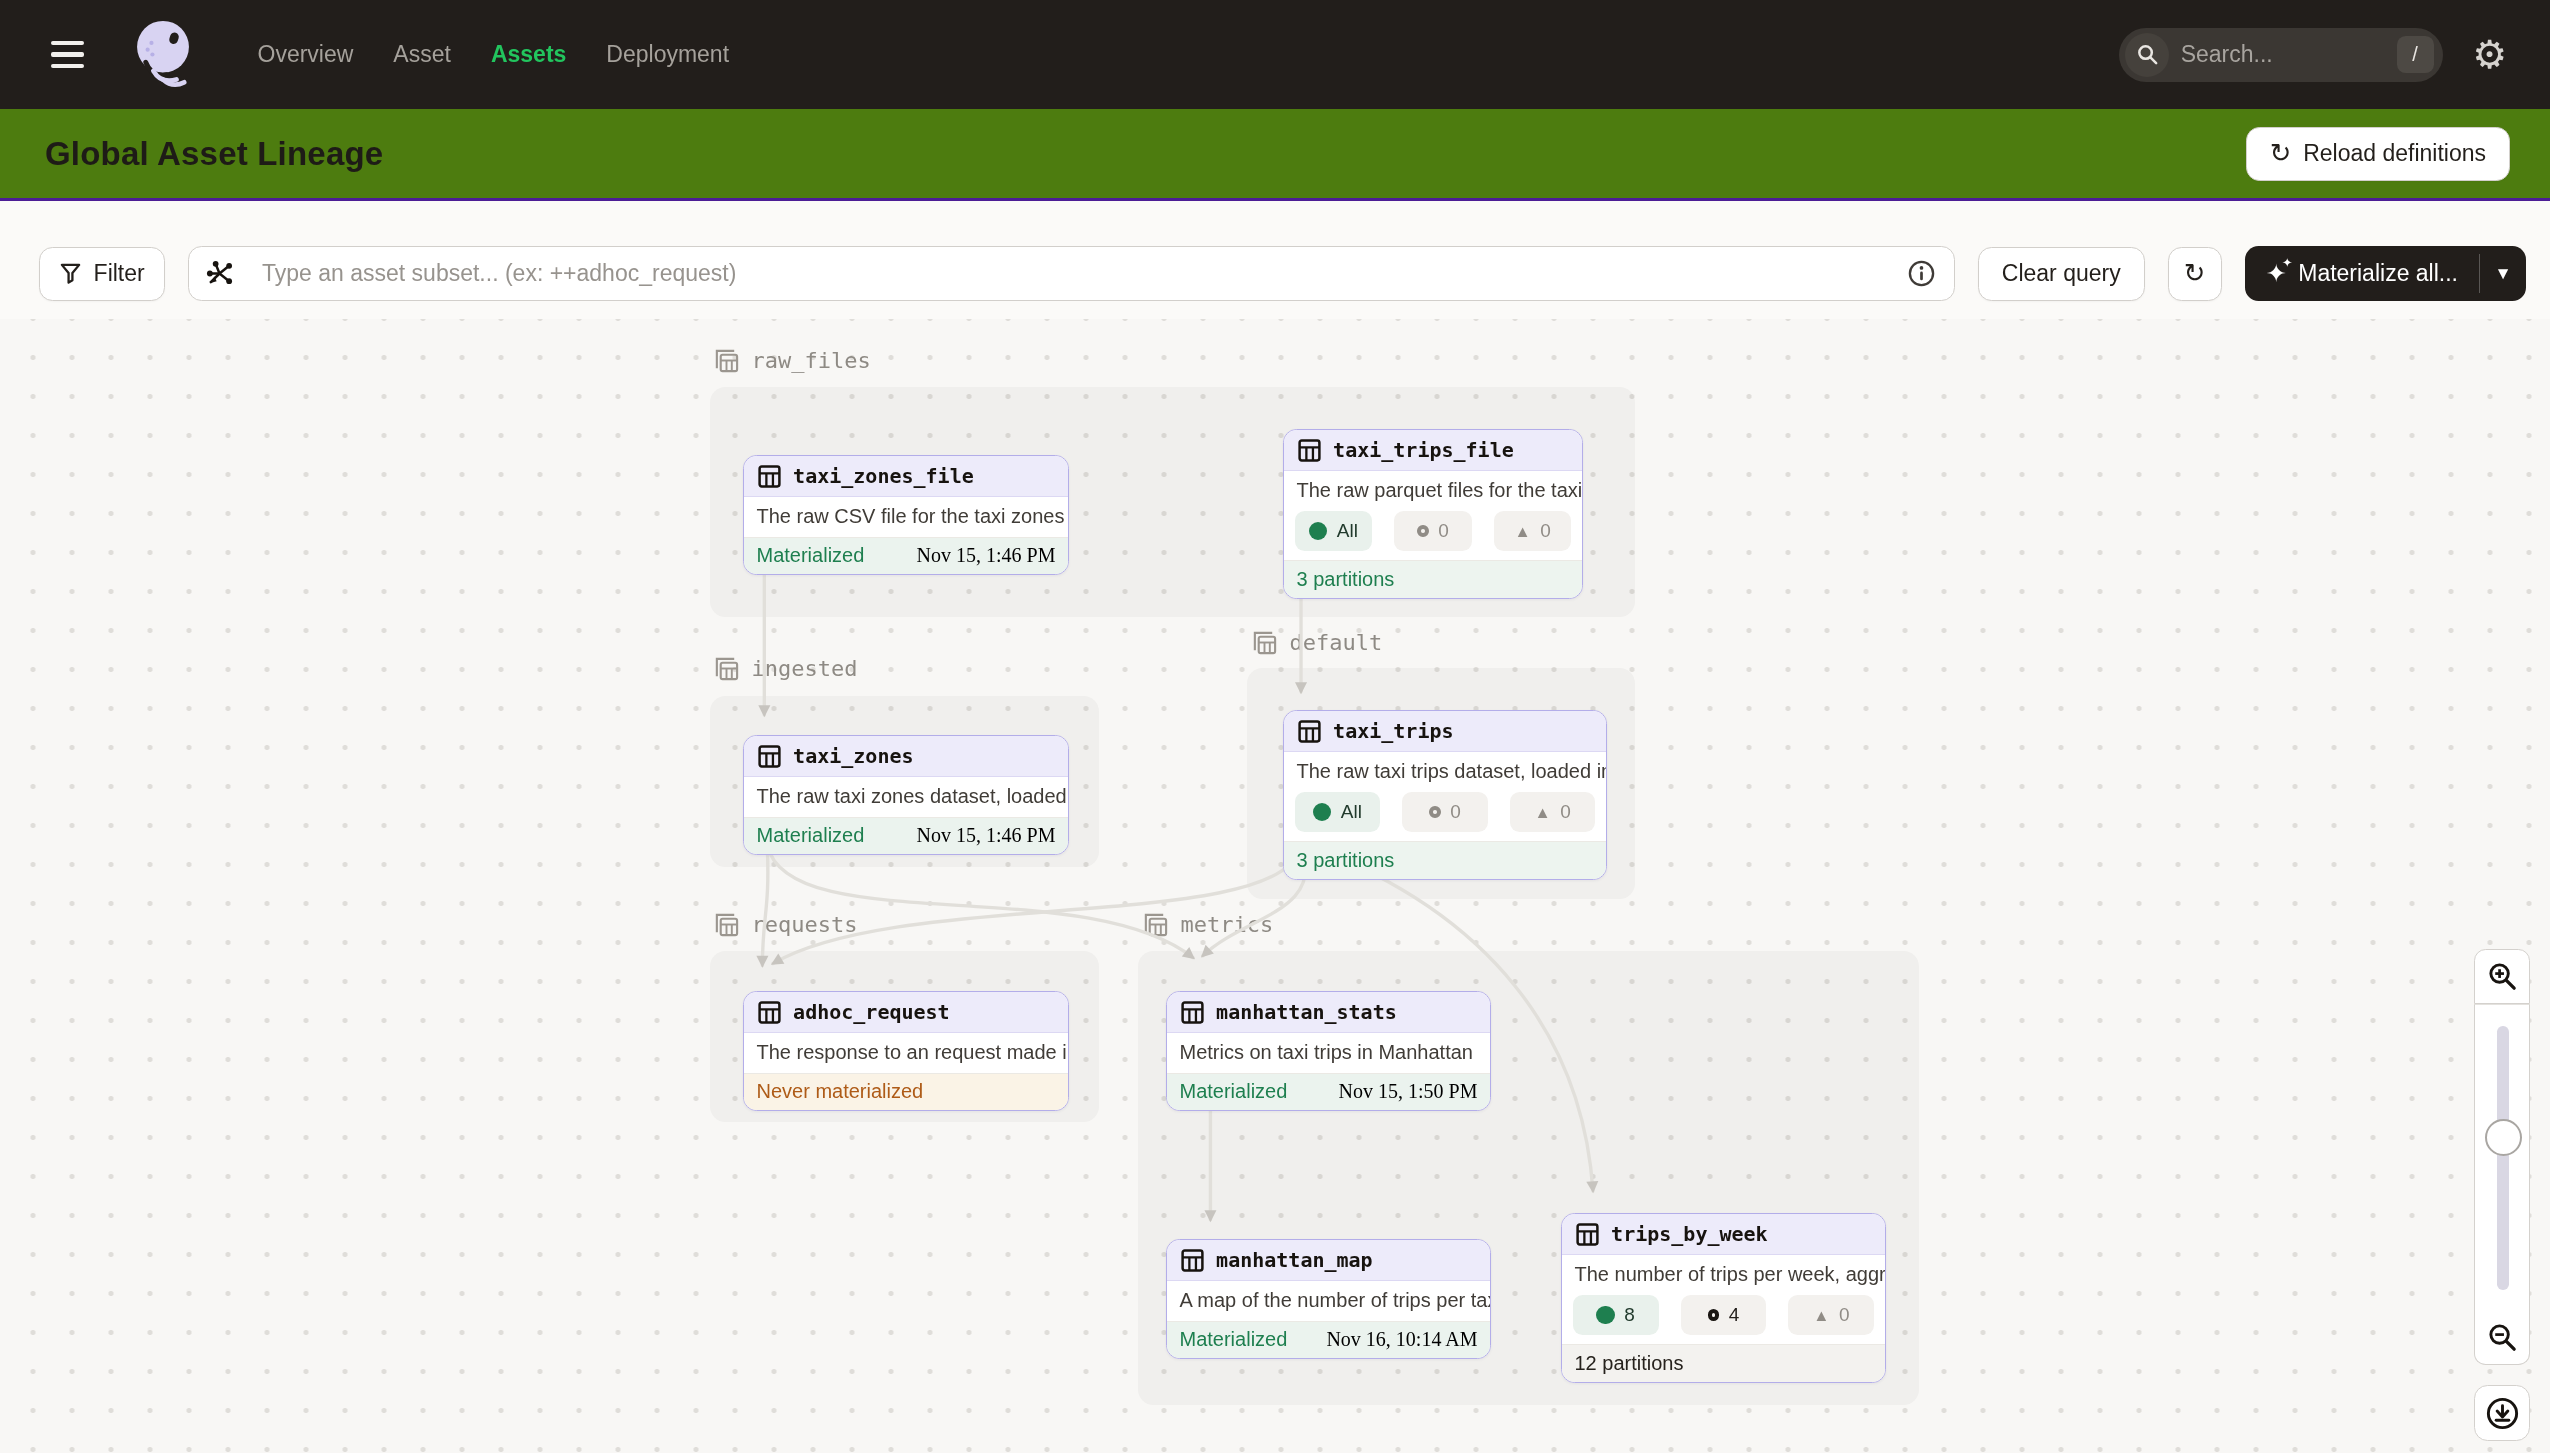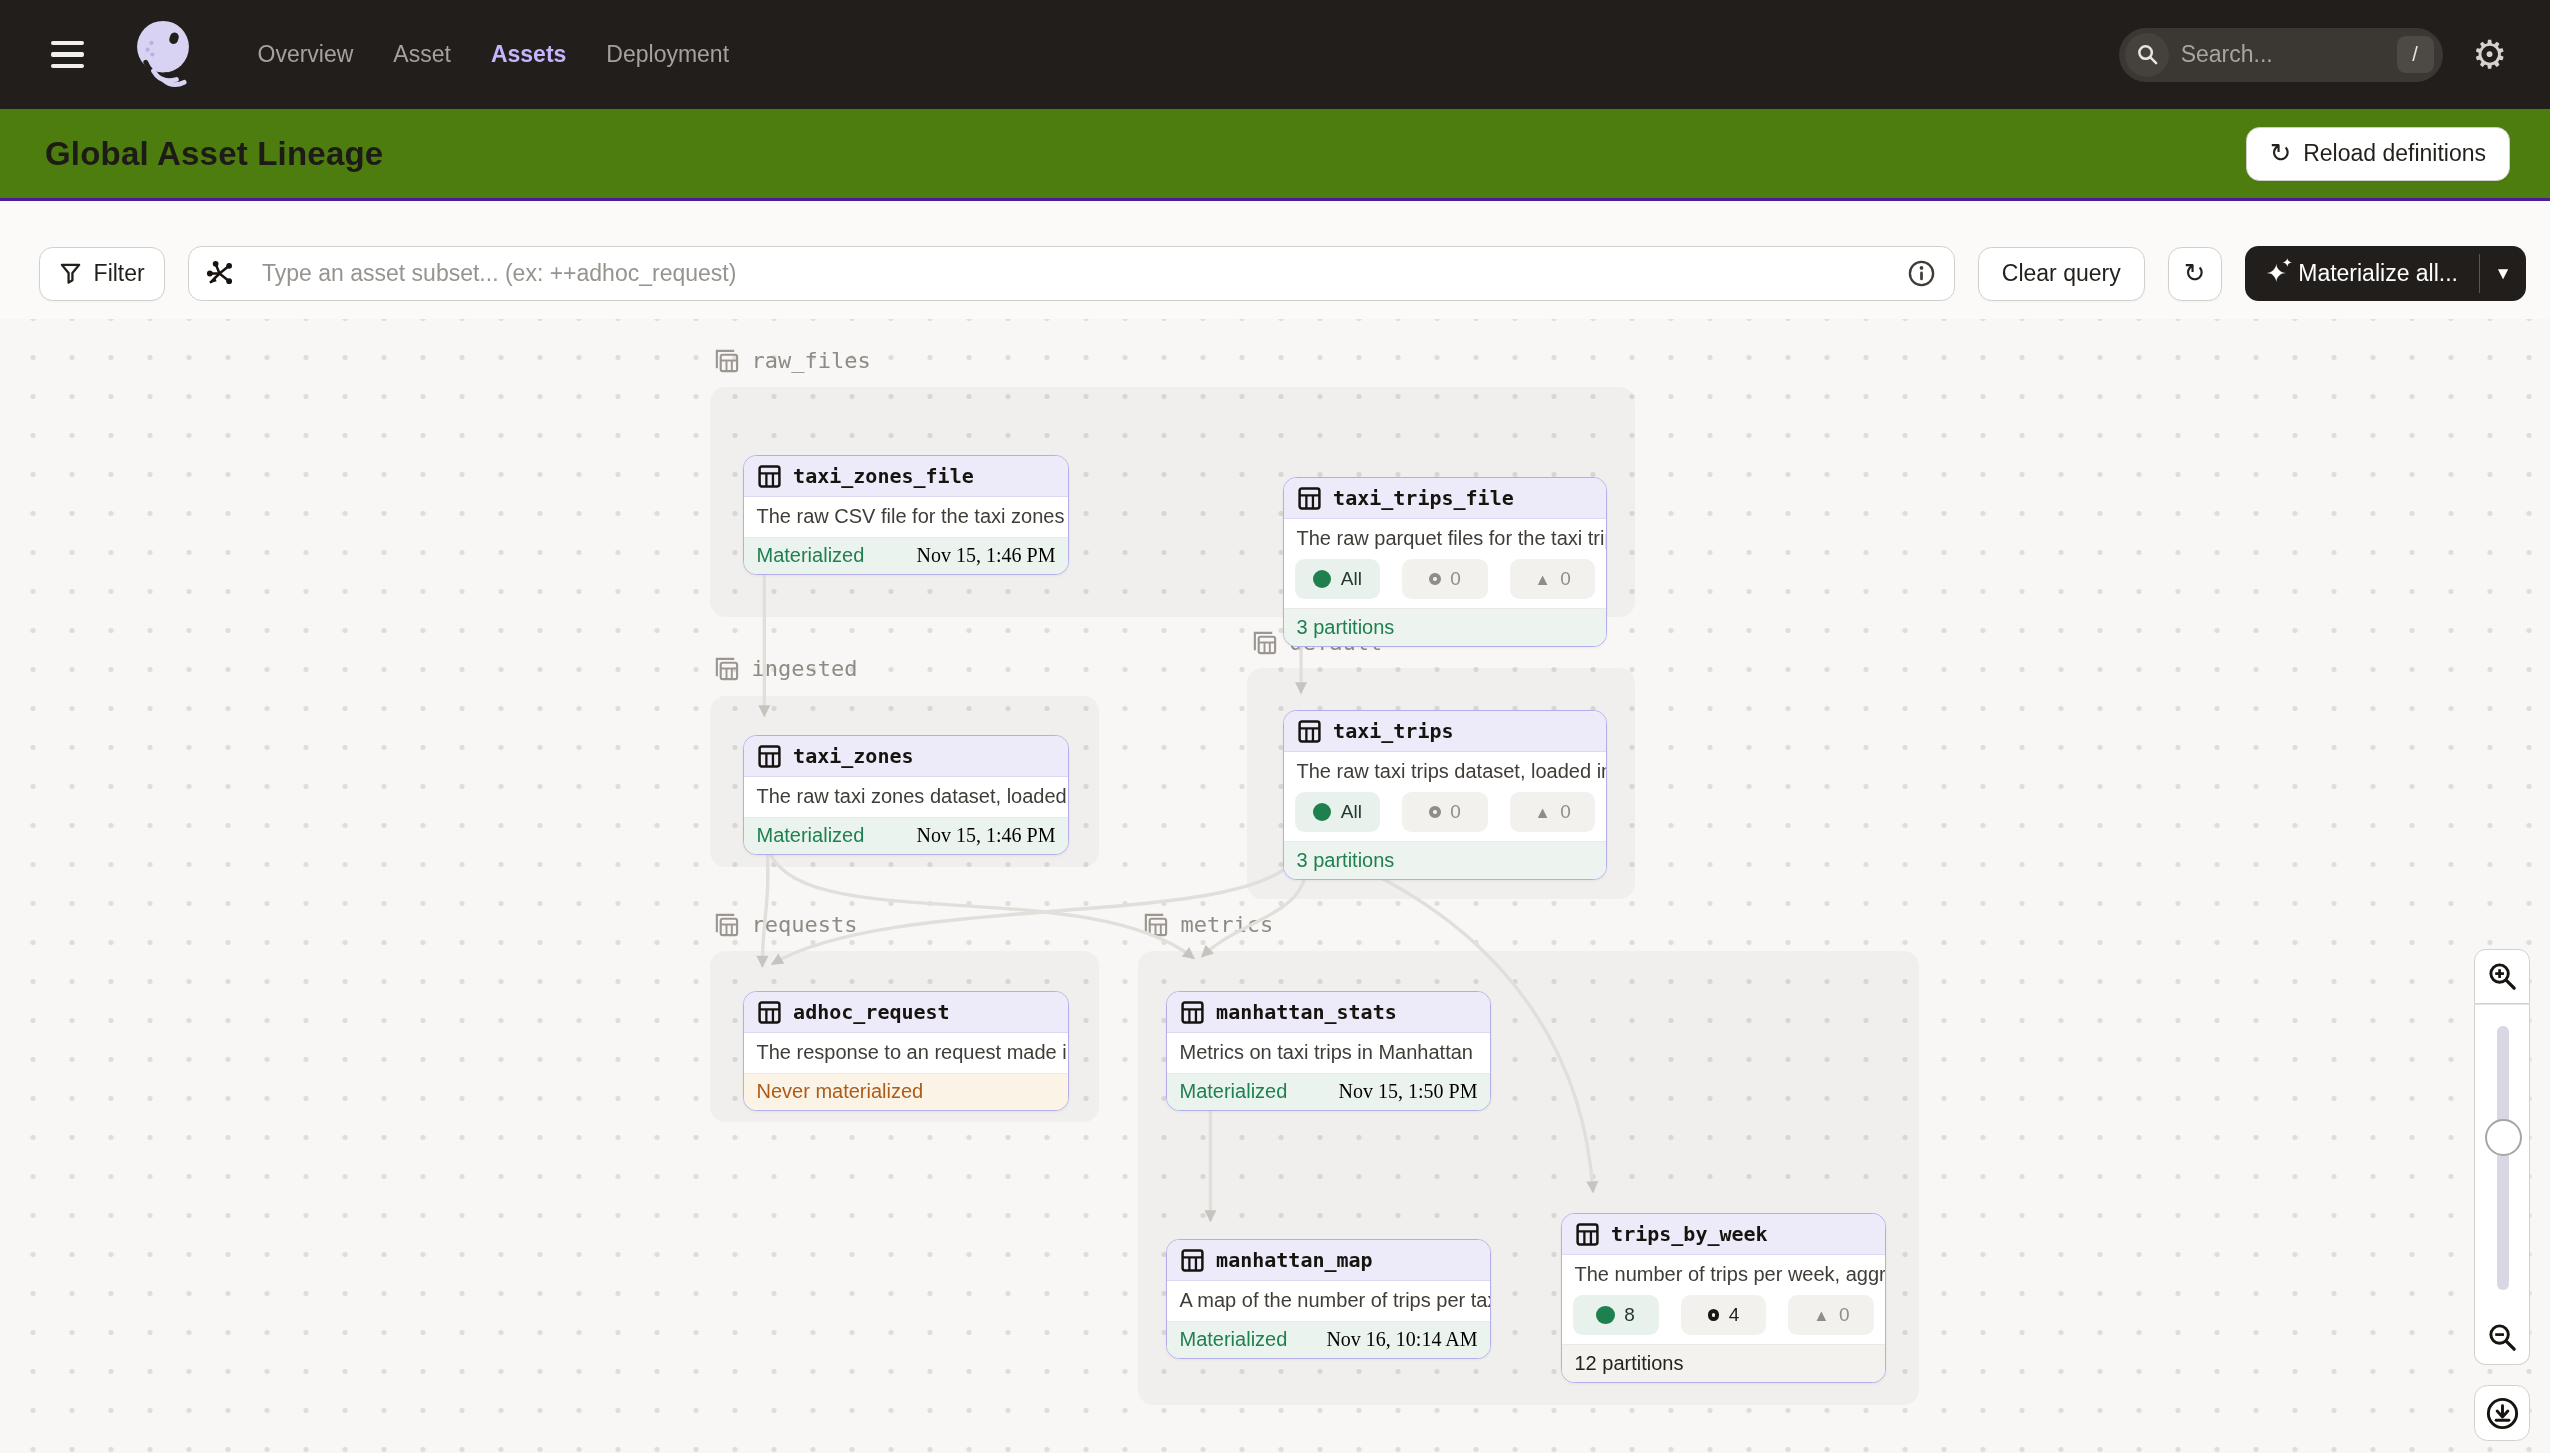--- a/index.html
+++ b/index.html
@@ -7,21 +7,21 @@
     font-family:"Liberation Sans","DejaVu Sans",sans-serif; }
 
   
   .topnav { position:absolute; left:0; top:0; width:2550px; height:109px; background:#221E1B;
     display:flex; align-items:center; padding:0 37px; z-index:20; }
   .hamburger { width:42px; display:flex; flex-direction:column; gap:6.7px; cursor:pointer; margin-left:13.5px; }
   .hamburger span { display:block; width:33px; height:4.8px; background:#F2F0ED; border-radius:1.9px; }
   .logo { margin-left:39px; width:62px; height:73px; }
   .navlinks { display:flex; gap:40px; margin-left:64px; }
   .navlink { font-size:23px; color:#A5A19B; cursor:pointer; }
-  .navlink.active { color:#c4b5fd; font-weight:700; }
+  .navlink.active { color:#22c55e; font-weight:700; }
   .topnav-right { margin-left:auto; display:flex; align-items:center; }
   .searchpill { width:324px; height:54px; background:#3B3733; border-radius:27px;
     display:flex; align-items:center; padding:0 9.6px 0 5.8px; }
   .search-icon-circle { width:44px; height:44px; border-radius:50%; background:#45413C;
     display:flex; align-items:center; justify-content:center; flex:0 0 auto; }
   .searchpill input { flex:1; background:transparent; border:none; outline:none;
     font-size:23px; color:#E9E6E2; padding:0 5.8px 0 11.6px; min-width:0;
     font-family:"Liberation Sans","DejaVu Sans",sans-serif; }
   .searchpill input::placeholder { color:#A8A49F; }
   .kbd { width:37px; height:37px; background:#4D4944; border-radius:8.7px; color:#E9E6E2;
@@ -290,21 +290,21 @@
       </svg>
     <span class="node-name">taxi_zones_file</span>
   </div>
   <div class="node-desc">The raw CSV file for the taxi zones dat...</div>
   <div class="node-footer f-materialized">
     <span class="t-green">Materialized</span>
     <span class="t-indigo">Nov 15, 1:46 PM</span>
   </div>
 </div>
 
-<div class="node" style="left:1283px; top:429px; width:324px;margin-top:48px;">
+<div class="node" style="left:1283px; top:429px; width:300px;">
   <div class="node-header">
     <svg width="25" height="25" viewBox="0 0 24 24">
         <rect x="2.5" y="2.5" width="19" height="19" rx="2" fill="none" stroke="#17130F" stroke-width="2.4"></rect>
         <line x1="2.5" y1="9" x2="21.5" y2="9" stroke="#17130F" stroke-width="2.2"></line>
         <line x1="9" y1="9" x2="9" y2="21.5" stroke="#17130F" stroke-width="2.2"></line>
         <line x1="15.3" y1="9" x2="15.3" y2="21.5" stroke="#17130F" stroke-width="2.2"></line>
       </svg>
     <span class="node-name">taxi_trips_file</span>
   </div>
   <div class="node-desc">The raw parquet files for the taxi trips ...</div>

